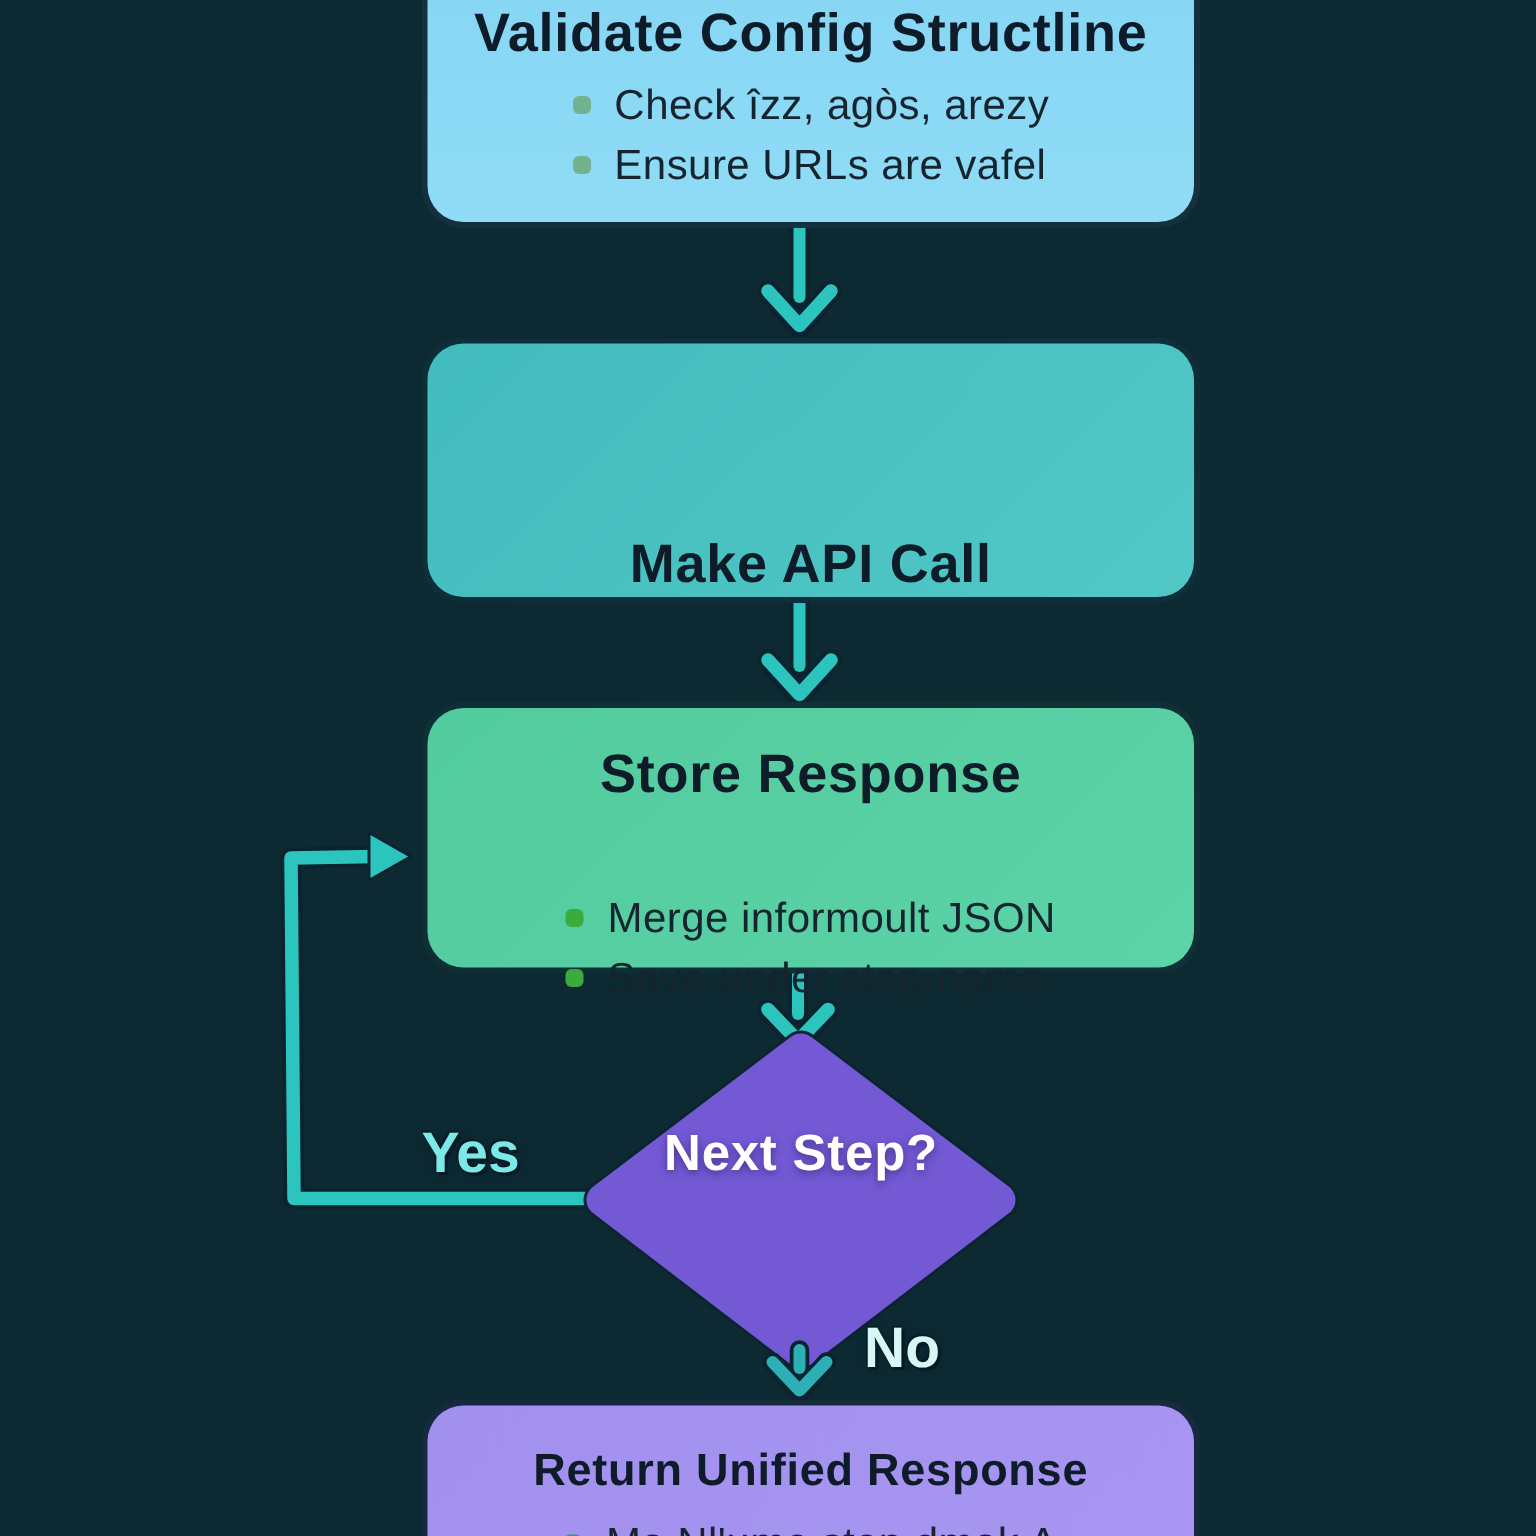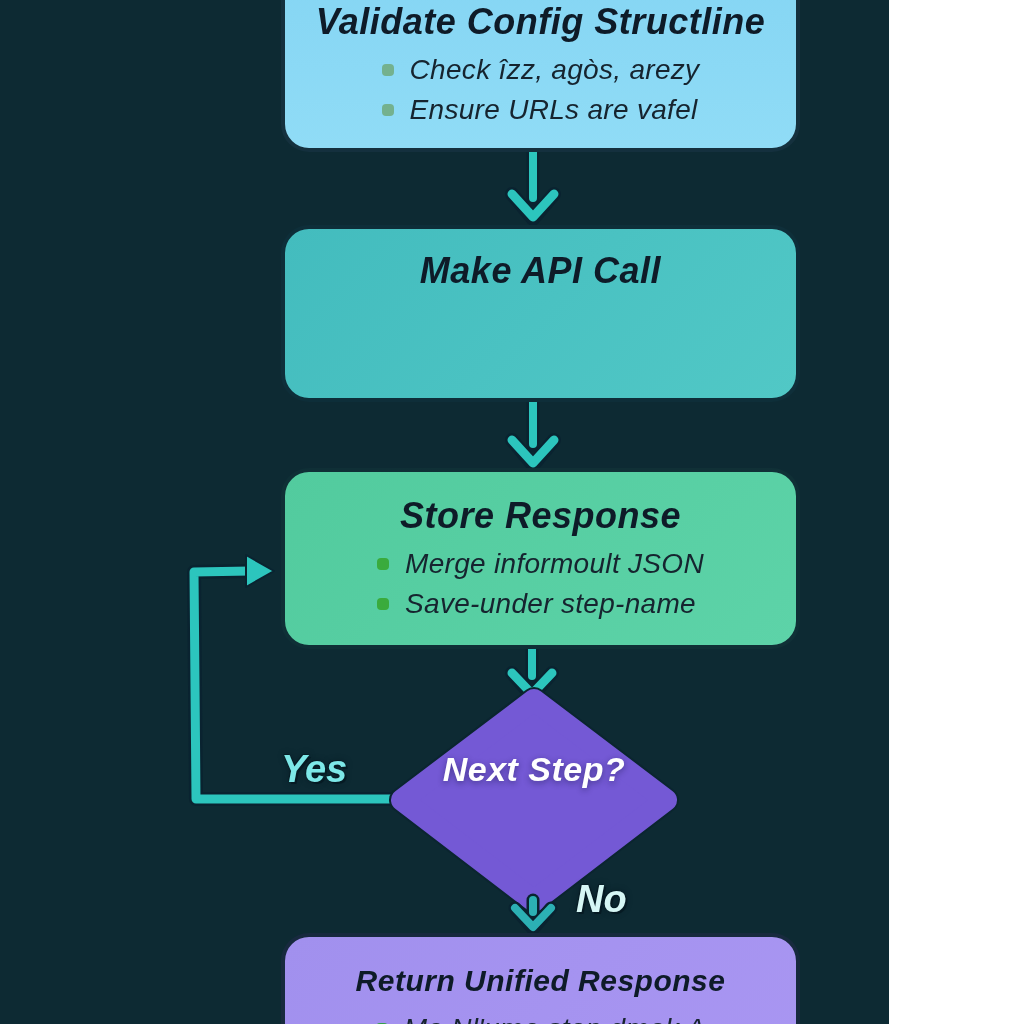--- a/index.html
+++ b/index.html
@@ -1,23 +1,22 @@
 <!DOCTYPE html>
 <html><head>
 <meta charset="utf-8">
 <style>
   html, body { margin: 0; padding: 0; }
   body { width: 1024px; height: 1024px; }
   .canvas {
     position: relative;
-    width: 889px; height: 1024px;
+    width: 1024px; height: 1024px;
     overflow: hidden;
     background: #0d2a33;
     font-family: "Liberation Sans", sans-serif;
-    font-style: italic;
   }
   #arrow-layer {
     position: absolute; left: 0; top: 0;
     width: 1024px; height: 1024px;
     z-index: 1;
   }
   .node {
     position: absolute;
     left: 281px;
     width: 519px;
@@ -53,23 +52,23 @@
   }
   .dot {
     width: 12px; height: 12px;
     border-radius: 4px;
     margin-right: 16px;
     flex: 0 0 auto;
   }
   
   .n-validate { top: -64px; height: 216px; background: linear-gradient(180deg, #83d4f3, #90dcf6); justify-content: flex-end; padding-bottom: 18px; }
   .n-validate .dot { background: #74b18e; }
-  .n-api      { top: 225px; height: 177px; background: linear-gradient(135deg, #43bcbe, #51c8c6); padding-top: 20px; }
+  .n-api      { top: 225px; height: 177px; background: linear-gradient(135deg, #43bcbe, #51c8c6); padding-top: 20px; justify-content: flex-end; }
   .n-api .dot { background: #2f9e4f; }
-  .n-store    { top: 468px; height: 181px; background: linear-gradient(135deg, #52cb9e, #5dd3a8); padding-top: 22px; }
+  .n-store    { top: 468px; height: 181px; background: linear-gradient(135deg, #52cb9e, #5dd3a8); padding-top: 22px; gap: 48px; }
   .n-store .dot { background: #3aab3d; }
   .n-return   { top: 933px; height: 170px; background: linear-gradient(135deg, #a190ee, #a996f2); padding-top: 22px; }
   .n-return .dot { background: #35a04a; }
 
   .diamond-label {
     position: absolute;
     left: 404px; top: 750px;
     width: 260px;
     z-index: 3;
     text-align: center;

